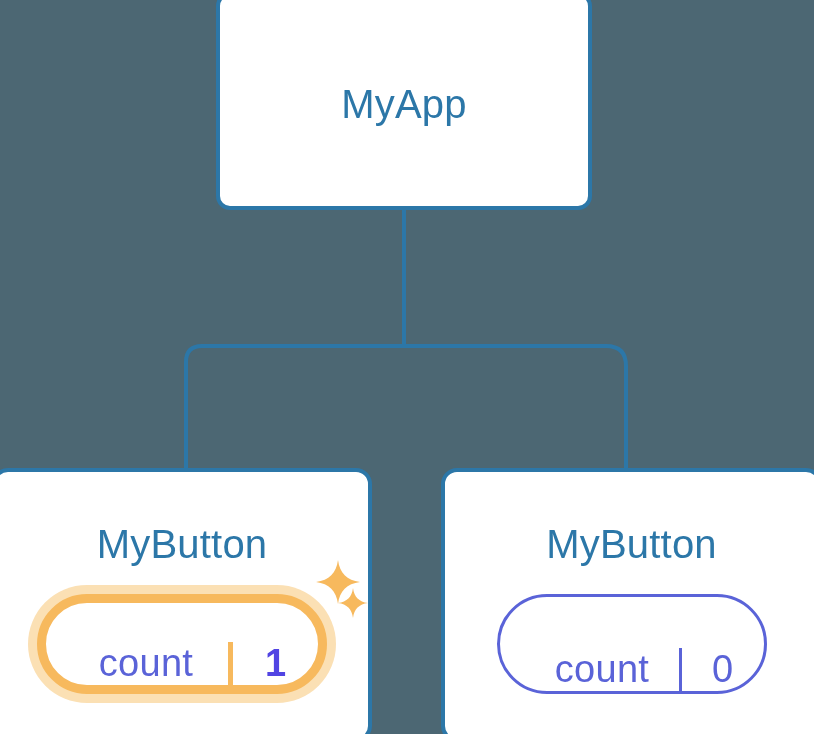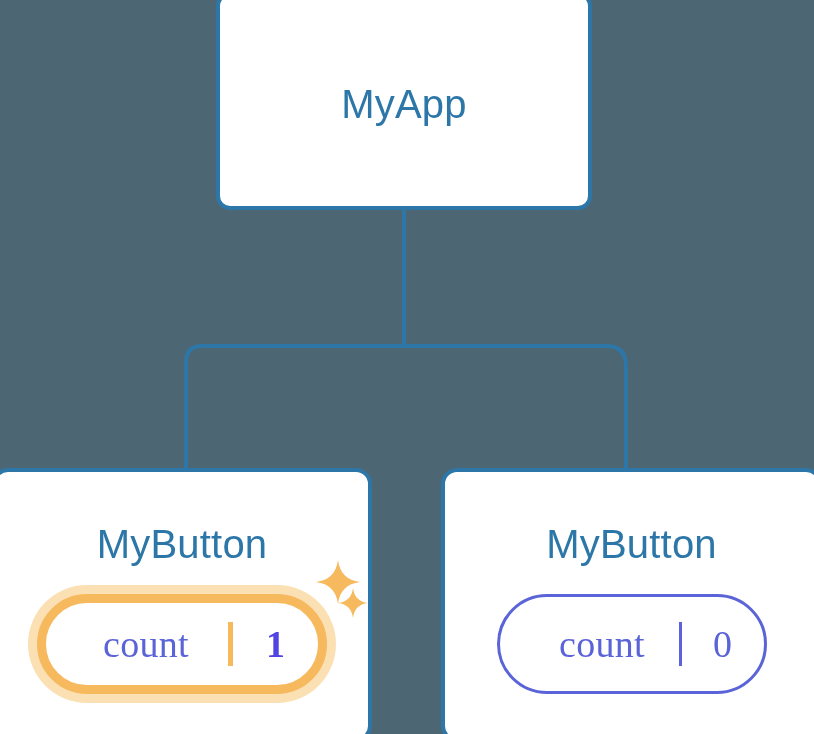--- a/index.html
+++ b/index.html
@@ -80,26 +80,25 @@
   
   .pill-wrap {
     position: absolute;
     left: 50%;
     transform: translateX(-50%);
     top: 122px;
   }
   .pill {
     position: relative;
     display: flex;
-    align-items: center;
+    align-items: flex-end;
     box-sizing: border-box;
     background: #ffffff;
     height: 100px;
     border-radius: 50px;
-    font-family: Liberation Serif, serif;
   }
   .pill .cell {
     display: flex;
     align-items: center;
     justify-content: center;
     box-sizing: border-box;
   }
   .pill .cell.key {
     font-size: 38px;
     letter-spacing: 0.3px;

